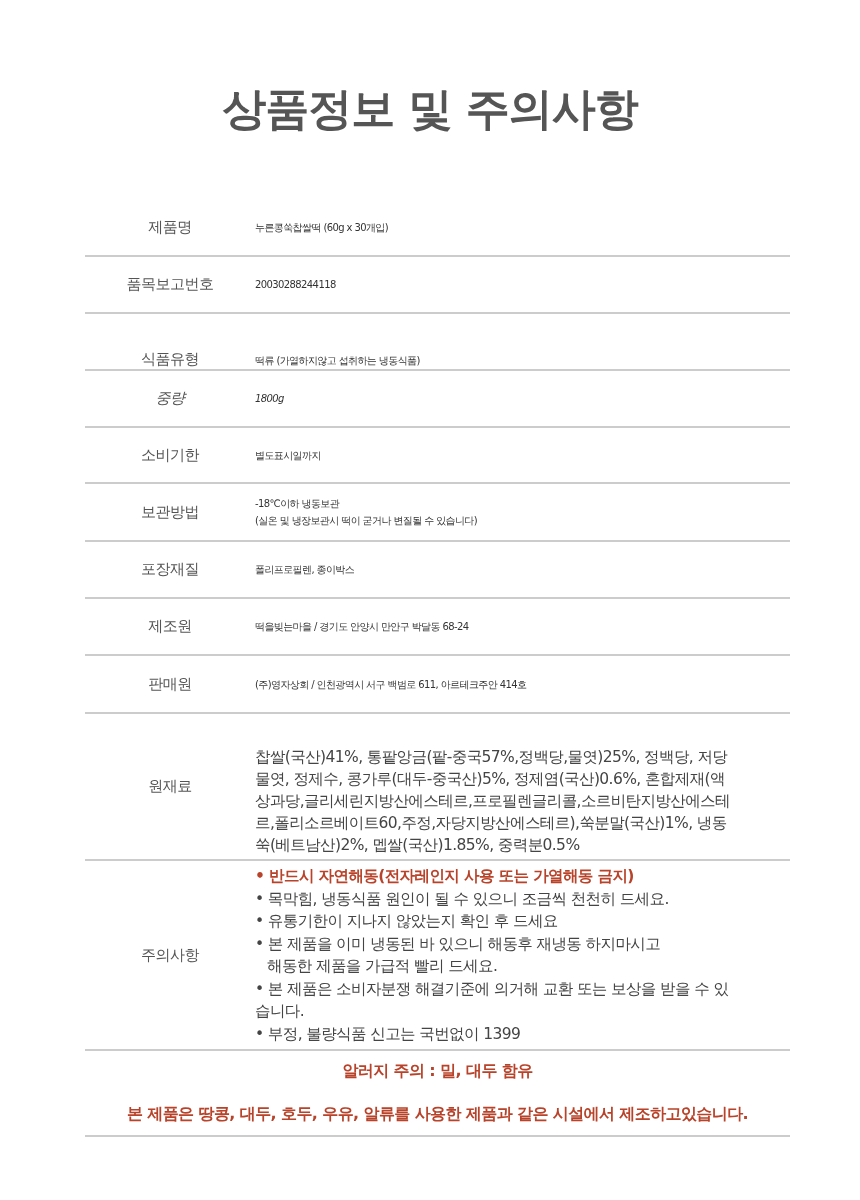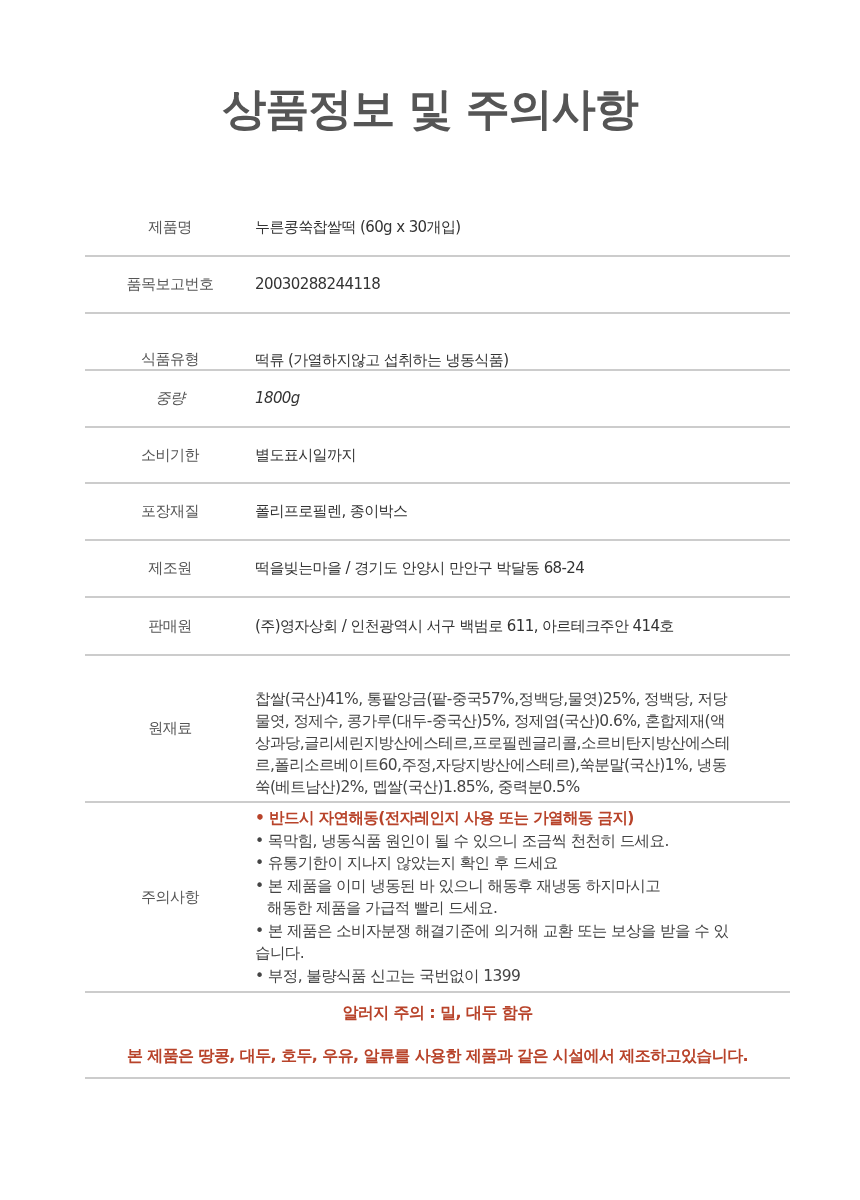--- a/index.html
+++ b/index.html
@@ -48,21 +48,21 @@
       font-size: 15px;
       color: #555555;
       letter-spacing: -0.5px;
     }
     .row .value {
       flex: 1;
       display: flex;
       flex-direction: column;
       justify-content: center;
       padding-left: 0px;
-      font-size: 15px;
+      font-size: 10px;
       color: #333333;
       letter-spacing: -0.6px;
       line-height: 17px;
     }
     .row.ingredients .value {
       font-size: 15.5px;
       line-height: 22px;
       color: #444444;
       letter-spacing: -0.6px;
       margin-top: 28px;
@@ -130,20 +130,27 @@
     </div>
   </div>
 
   <div class="row" style="height:56px;justify-content:space-between;">
     <div class="label">소비기한</div>
     <div class="value">
       <span>별도표시일까지</span>
     </div>
   </div>
 
+  <div class="row" style="height:58px;">
+    <div class="label">보관방법</div>
+    <div class="value">
+      <span>-18℃이하 냉동보관</span>
+      <span>(실온 및 냉장보관시 떡이 굳거나 변질될 수 있습니다)</span>
+    </div>
+  </div>
 
   <div class="row" style="height:57px;">
     <div class="label">포장재질</div>
     <div class="value">
       <span>폴리프로필렌, 종이박스</span>
     </div>
   </div>
 
   <div class="row" style="height:57px;">
     <div class="label">제조원</div>

